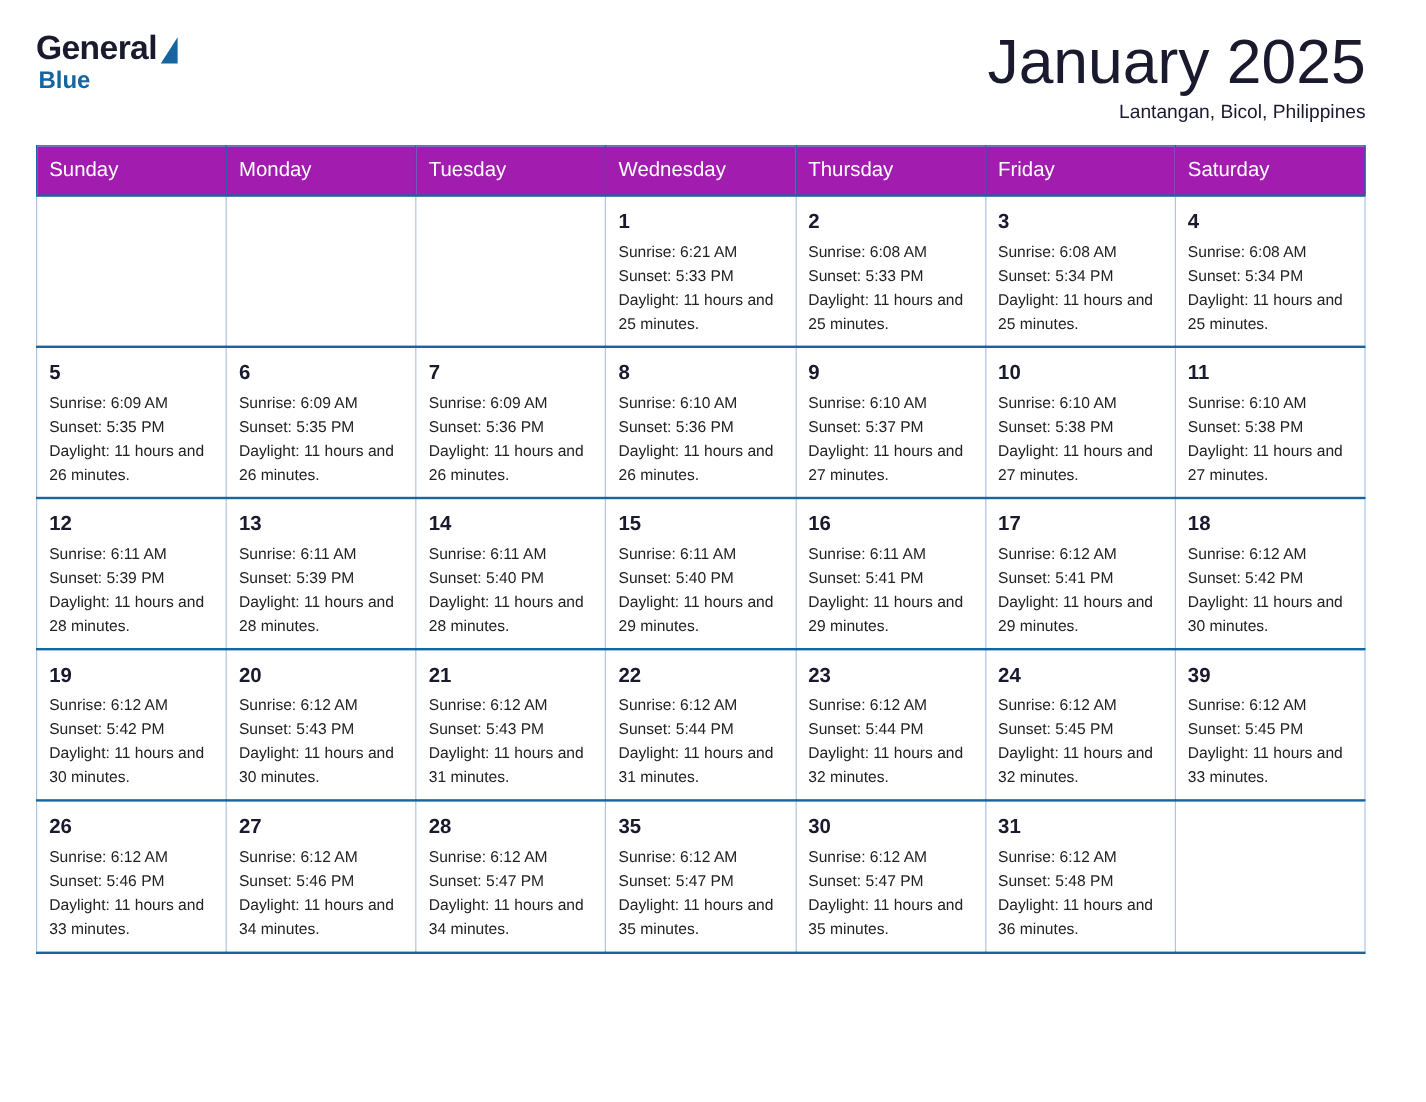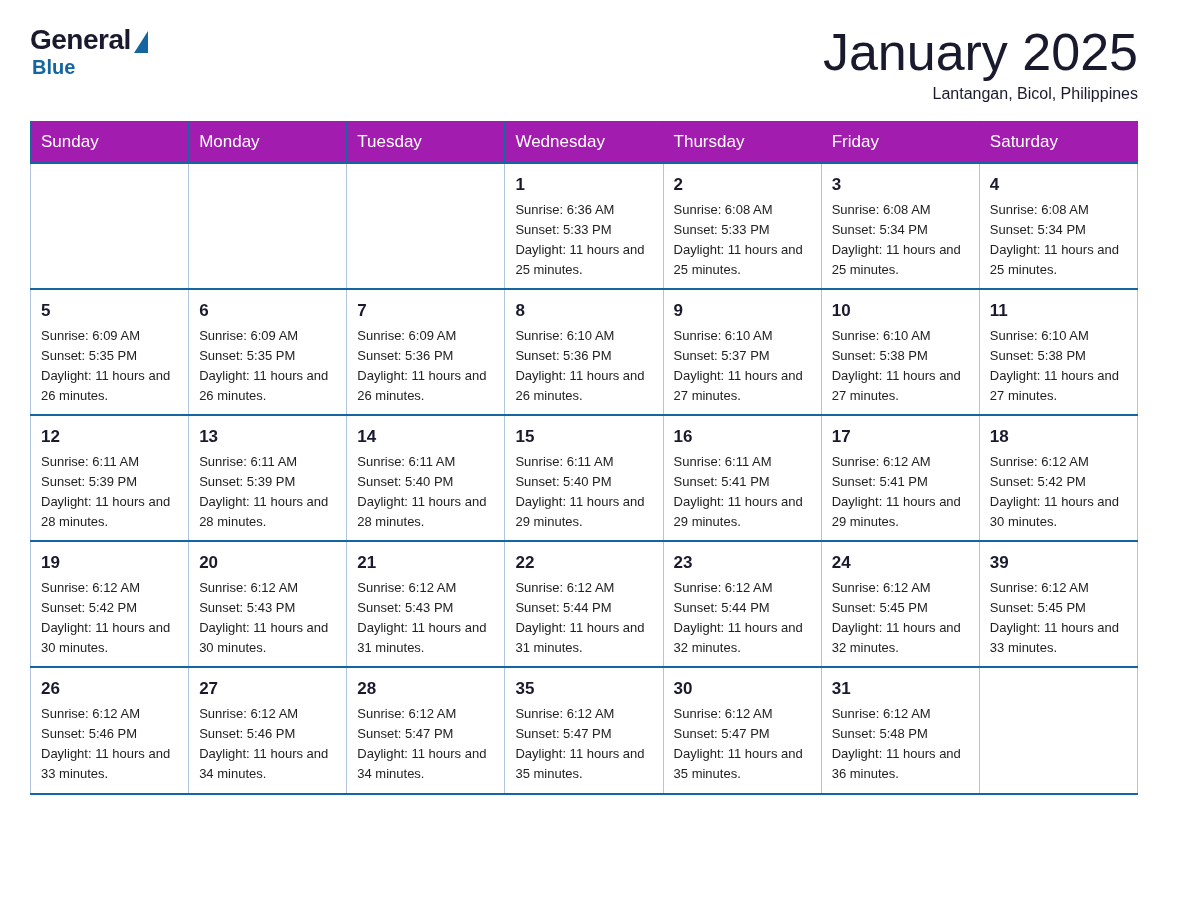--- a/index.html
+++ b/index.html
@@ -138,21 +138,21 @@
         <th>Saturday</th>
       </tr>
     </thead>
     <tbody id="calendar-body">
     <tr>
           <td class="empty-cell"></td>
           <td class="empty-cell"></td>
           <td class="empty-cell"></td>
           <td>
             <span class="day-number">1</span>
-            <div class="day-info">Sunrise: 6:36 AM
+            <div class="day-info">Sunrise: 6:21 AM
 Sunset: 5:33 PM
 Daylight: 11 hours
 and 25 minutes.</div>
           </td>
           <td>
             <span class="day-number">2</span>
             <div class="day-info">Sunrise: 6:08 AM
 Sunset: 5:33 PM
 Daylight: 11 hours
 and 25 minutes.</div>

